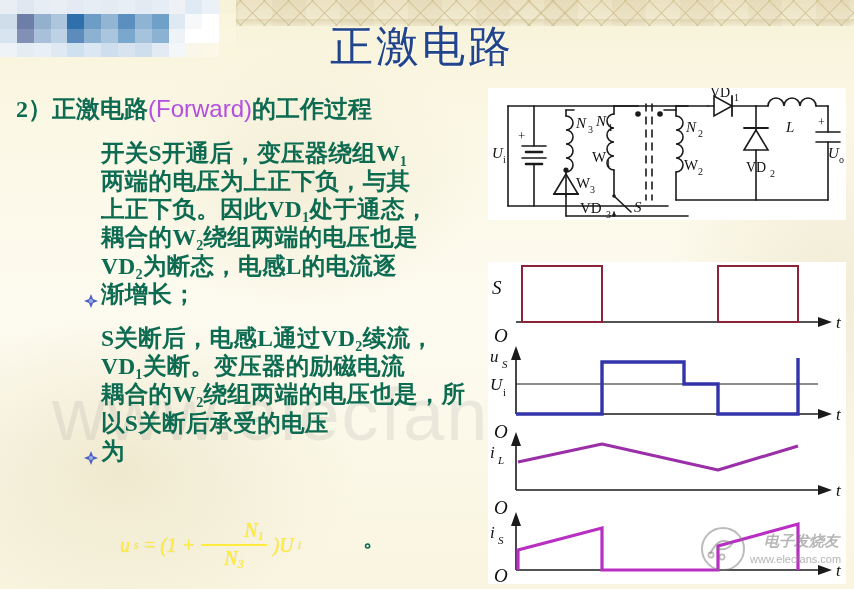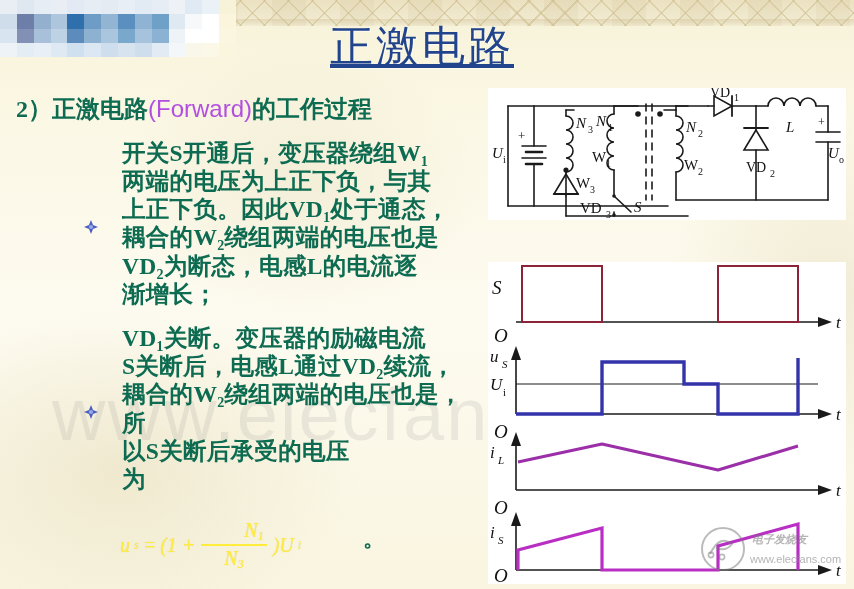--- a/index.html
+++ b/index.html
@@ -58,21 +58,20 @@
   
   #title {
     position: absolute;
     left: 330px; top: 18px;
     font-size: 43px;
     color: #21448c;
     letter-spacing: 3px;
     font-family: "Liberation Serif", "DejaVu Serif", serif;
     text-shadow: 1px 1px 0 rgba(255,255,255,0.6);
     z-index: 6;
-    text-decoration: underline;
   }
 
   
   #body-text {
     position: absolute;
     left: 16px; top: 96px;
     width: 470px;
     color: #0c6b52;
     z-index: 4;
   }
@@ -80,24 +79,23 @@
     font-size: 24px;
     color: #0d6b51;
     line-height: 1.12;
     font-weight: 700;
     letter-spacing: 0px;
     white-space: nowrap;
   }
   .lvl1 .fw { color: #b24fe0; font-family: "Liberation Sans", sans-serif; font-weight: 400; }
   .bullet-block {
     display: flex;
-    align-items: center;
+    align-items: flex-end;
     margin-top: 16px;
     padding-left: 68px;
-    gap: 21px;
   }
   .diamond {
     flex: 0 0 auto;
     width: 14px; height: 14px;
     margin: 7px 3px 0 0;
     position: relative;
   }
   .diamond svg { display:block; }
   .btext {
     font-size: 23.5px;
@@ -172,22 +170,22 @@
     pointer-events: none;
     white-space: nowrap;
   }
   #wm-logo {
     position: absolute;
     left: 700px; top: 526px;
     z-index: 8;
     pointer-events: none;
   }
   #wm-logo .wlabel {
-    position: absolute; left: 52px; top: 6px;
-    font-size: 11px; font-weight: 700; font-style: italic;
+    position: absolute; left: 64px; top: 6px;
+    font-size: 15px; font-weight: 700; font-style: italic;
     color: rgba(120,120,120,0.55);
     font-family: "Liberation Sans", sans-serif;
     white-space: nowrap;
     text-align: center;
   }
   #wm-logo .wurl {
     position: absolute; left: 50px; top: 27px;
     font-size: 11px; color: rgba(130,130,130,0.6);
     font-family: "Liberation Sans", sans-serif;
     white-space: nowrap;
@@ -287,22 +285,22 @@
     </div>
 
     <div class="bullet-block">
       <span class="diamond">
         <svg width="14" height="14" viewBox="0 0 14 14">
           <path d="M7 0 L9 5 L14 7 L9 9 L7 14 L5 9 L0 7 L5 5 Z" fill="#4a5fc1"></path>
           <circle cx="7" cy="7" r="2.1" fill="#98a8e8"></circle>
         </svg>
       </span>
       <div class="btext">
+        <div>S关断后，电感L通过VD₂续流，</div>
         <div>VD₁关断。变压器的励磁电流</div>
-        <div>S关断后，电感L通过VD₂续流，</div>
         <div>耦合的W₂绕组两端的电压也是，所</div>
         <div>以S关断后承受的电压</div>
         <div>为</div>
       </div>
     </div>
   </div>
 
   <div id="formula">
     <span>u</span>
       <sub>s</sub>

